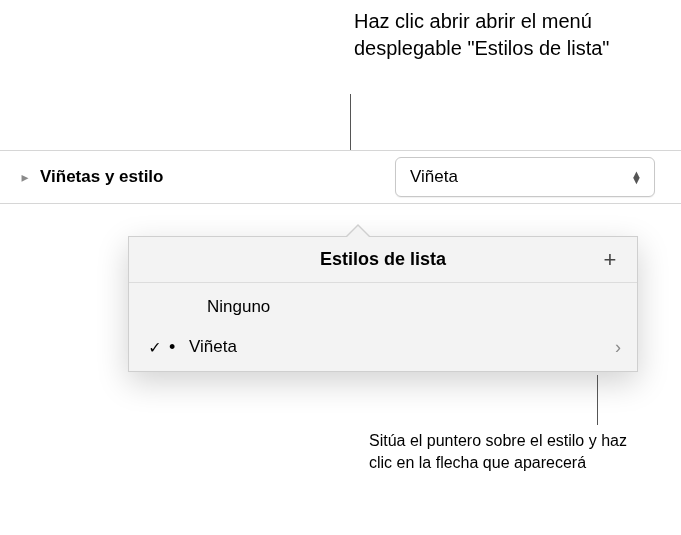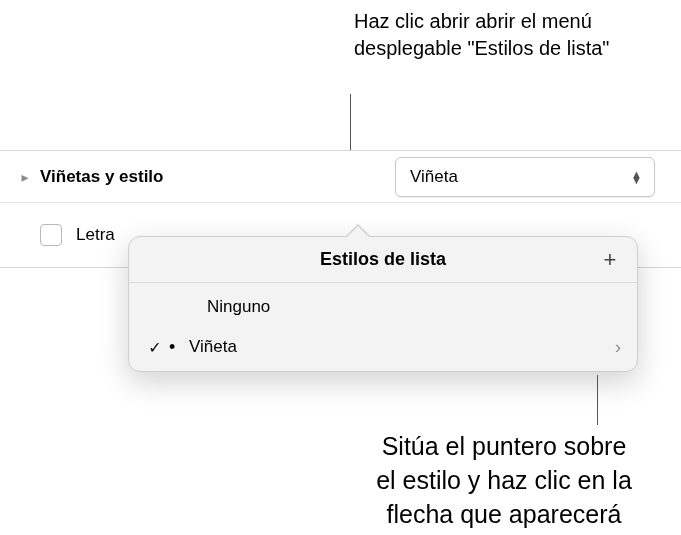--- a/index.html
+++ b/index.html
@@ -19,24 +19,24 @@
       width: 260px;
       font-size: 20px;
       line-height: 1.35;
       color: #000;
     }
     .callout-bottom {
       position: absolute;
       top: 430px;
       right: 42px;
       width: 270px;
-      font-size: 25px;
+      font-size: 16px;
       line-height: 1.35;
       color: #000;
-      text-align: center;
+      text-align: left;
     }
     .leader-top {
       position: absolute;
       top: 94px;
       left: 350px;
       width: 1px;
       height: 81px;
       background: #555;
     }
     .leader-bottom {
@@ -114,21 +114,21 @@
       color: #000;
     }
     
     .popover {
       position: absolute;
       top: 236px;
       left: 128px;
       width: 510px;
       background: #f3f3f3;
       border: 1px solid #cfcfcf;
-      border-radius: 12px;
+      border-radius: 0;
       box-shadow: 0 10px 30px rgba(0,0,0,0.18);
     }
     .popover::before {
       content: "";
       position: absolute;
       top: -13px;
       left: 216px;
       width: 0;
       height: 0;
       border-left: 13px solid transparent;
@@ -217,25 +217,20 @@
     <span class="row-label">Viñetas y estilo</span>
     <div class="popup-button">
       <span class="pu-label">Viñeta</span>
       <span class="pu-chevrons">
         <span>▲</span>
           <span>▼</span>
       </span>
     </div>
   </div>
 
-  <div class="row" style="height:64px;">
-    <span class="disclosure" style="visibility:hidden;">▸</span>
-    <span class="checkbox-box"></span>
-    <span class="letra-label">Letra</span>
-  </div>
 
 </div>
 
 <div class="popover">
   <div class="popover-header">
     <span>Estilos de lista</span>
     <div class="add-btn">
       <span>+</span>
     </div>
   </div>

